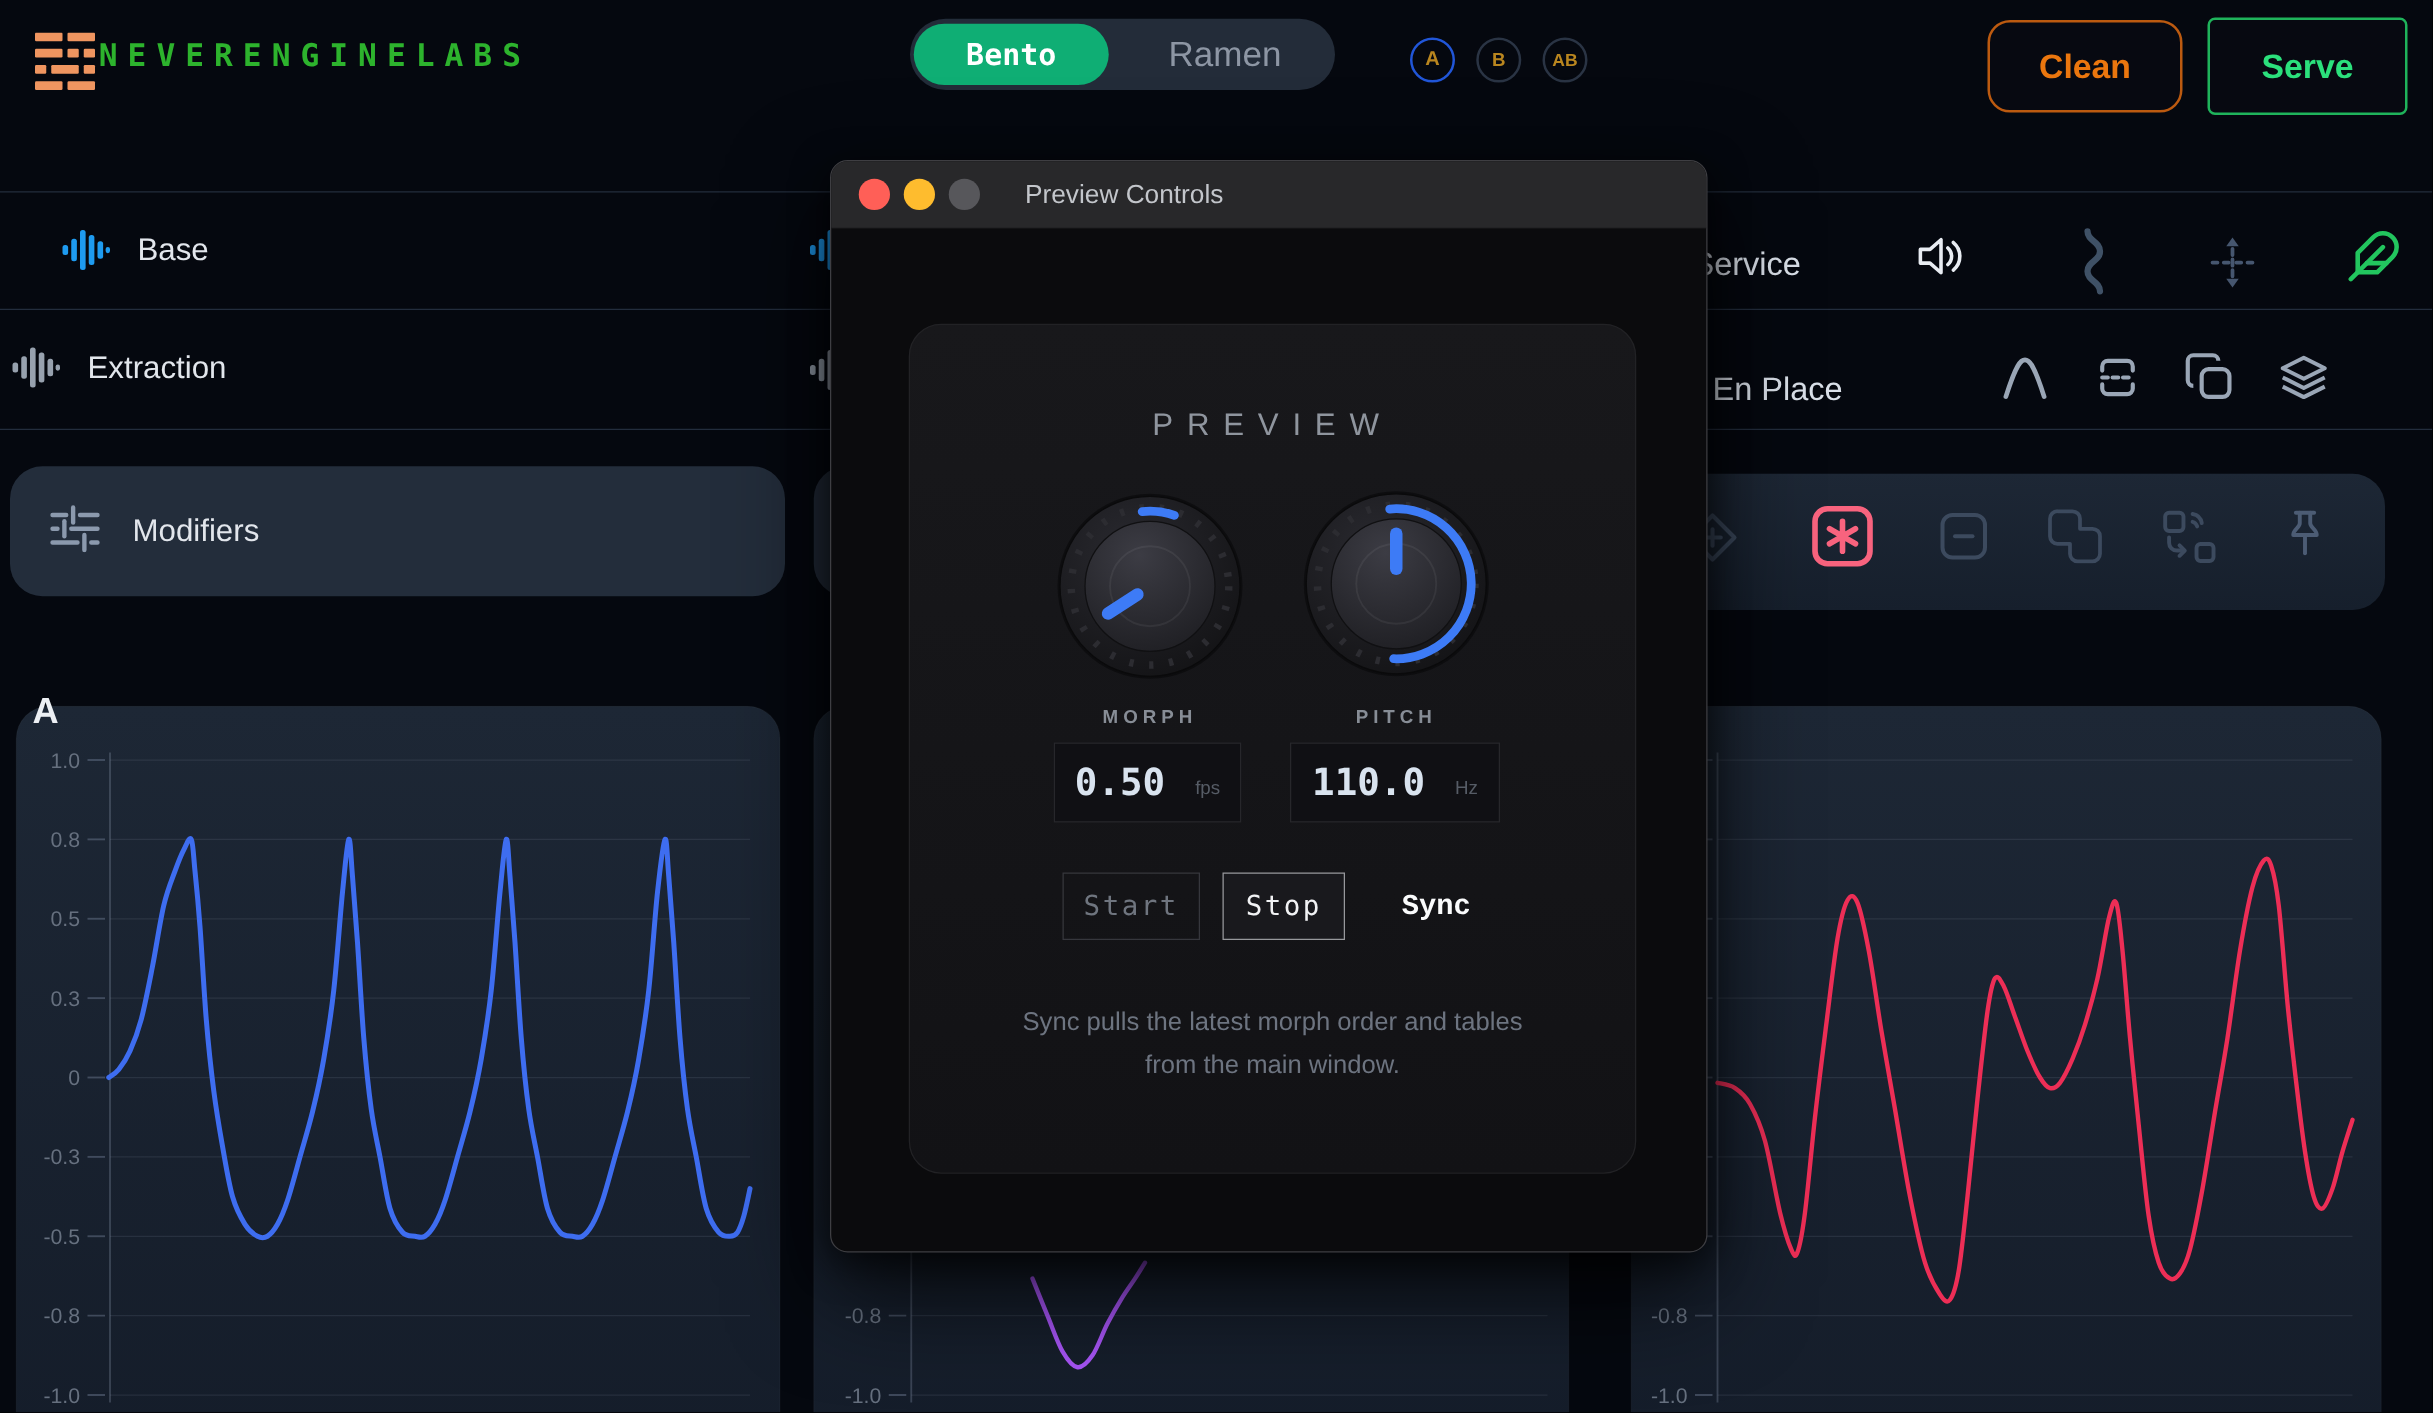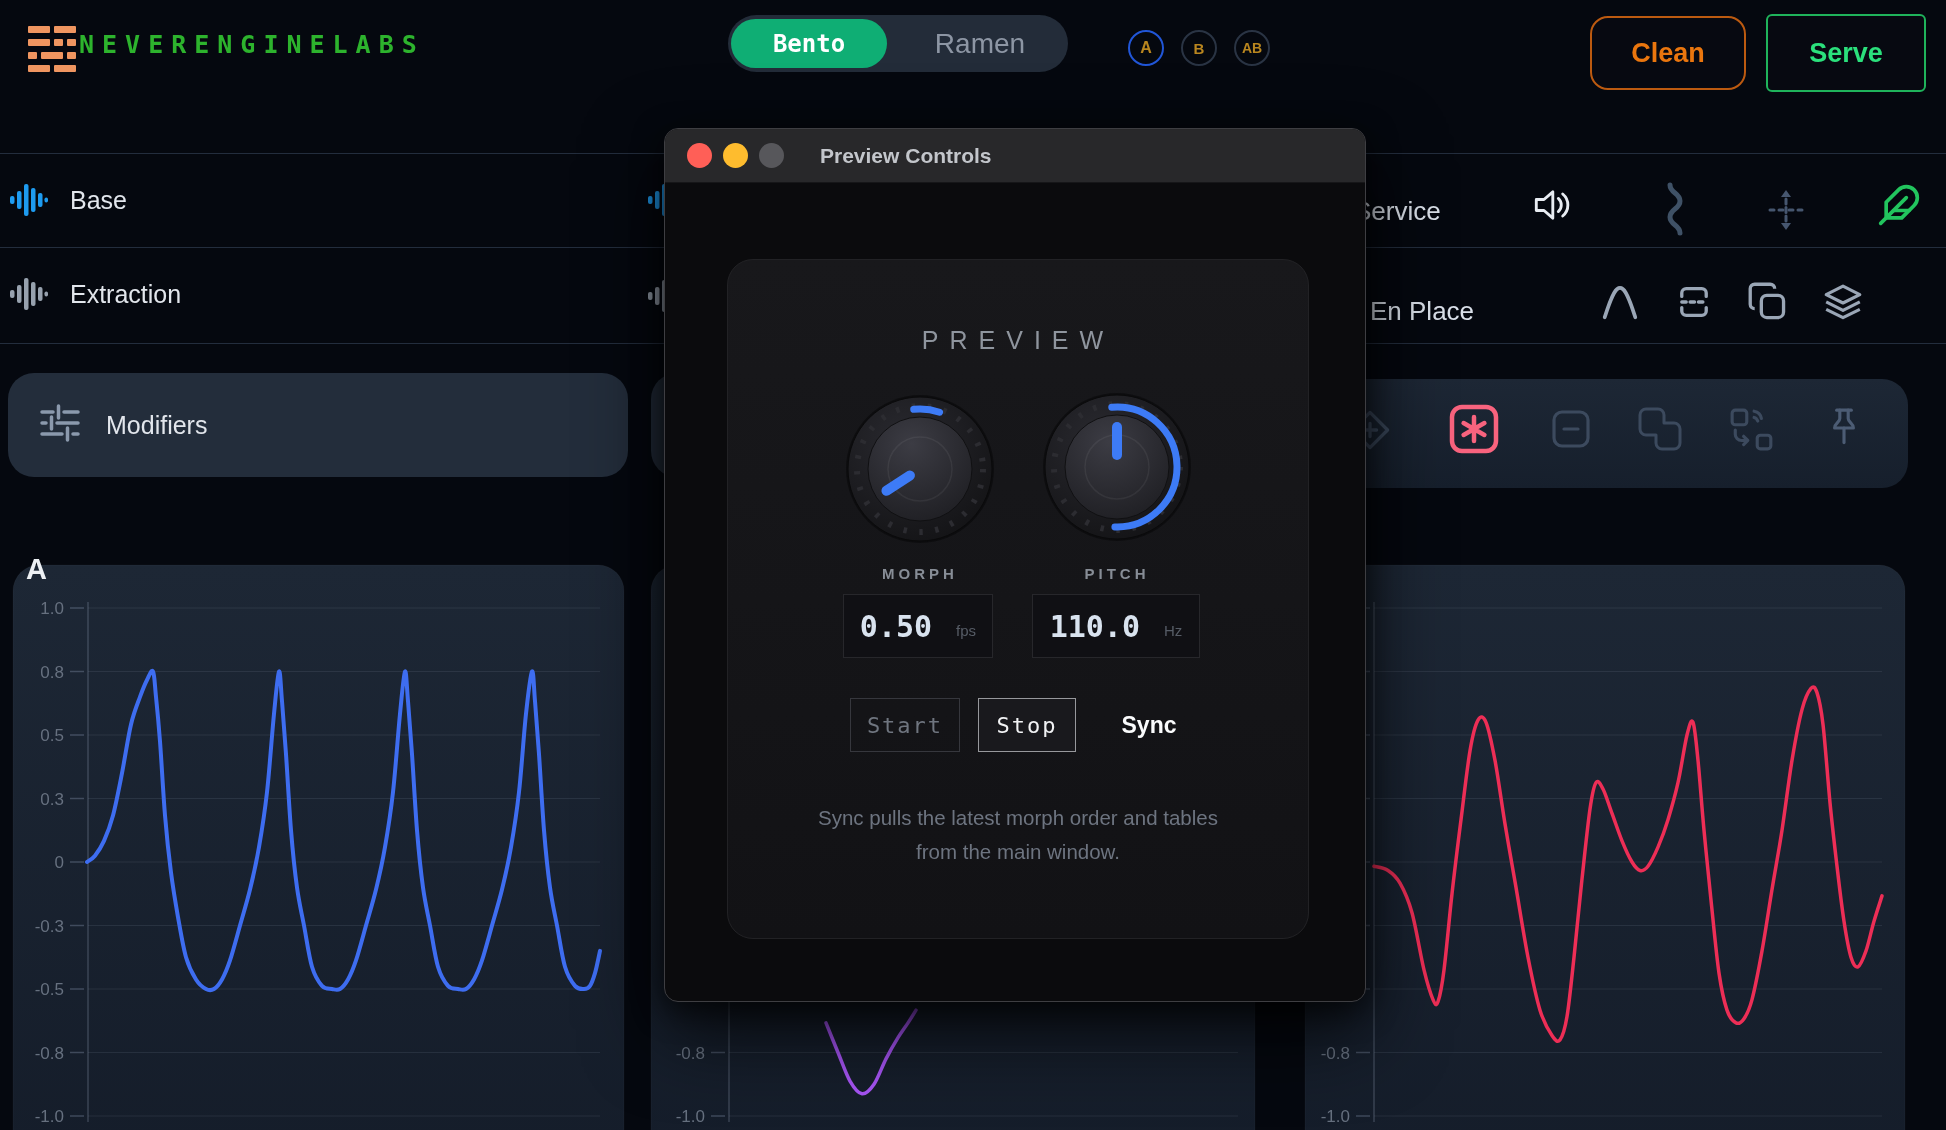--- a/index.html
+++ b/index.html
@@ -29,21 +29,21 @@
          border:2px solid #bc5a10;border-radius:18px;color:#ea760e;font-weight:bold;font-size:27px;
          display:flex;align-items:center;justify-content:center;}
   .btn-serve{left:1766px;top:14px;width:160px;height:78px;z-index:3;background:rgba(10,13,20,.4);
          border:2px solid #1fb35b;border-radius:6px;color:#2be07c;font-weight:bold;font-size:27px;
          display:flex;align-items:center;justify-content:center;}
 
   
   .siderow{left:0;z-index:2;display:flex;align-items:center;height:94px;width:630px;}
   .siderow .ic{margin-left:8px;width:40px;display:flex;justify-content:center;}
   .siderow .lbl{margin-left:22px;font-size:25px;color:#e2e6ec;}
-  .row-base{top:153px;}
+  .row-base{top:153px;padding-left:40px;}
   .row-extr{top:247px;}
   .modbox{left:8px;top:373px;width:620px;height:104px;background:#232d3b;border-radius:26px;
           z-index:2;display:flex;align-items:center;}
   .modbox .ic{margin-left:30px;}
   .modbox .lbl{margin-left:24px;font-size:25px;color:#e2e6ec;}
 
   
   .mid-ic1{left:646px;top:180px;z-index:2;}
   .mid-ic2{left:646px;top:276px;z-index:2;}
   .mid-modbox{left:651px;top:373px;width:80px;height:104px;background:#232d3b;
@@ -59,42 +59,42 @@
   .chart-label-a{left:26px;top:553px;z-index:3;font-weight:bold;font-size:29px;color:#edf0f4;}
 
   
   .modal{left:664px;top:128px;width:702px;height:874px;z-index:10;background:#0b0b0d;
          border:1px solid #3e3e42;border-radius:14px;
          box-shadow:0 30px 80px rgba(0,0,0,.75),0 8px 30px rgba(0,0,0,.6);}
   .titlebar{position:absolute;left:0;top:0;width:100%;height:54px;background:#28282a;
          border-radius:13px 13px 0 0;border-bottom:1px solid #161618;display:flex;align-items:center;}
   .tl{width:25px;height:25px;border-radius:50%;margin-left:11px;}
   .tl:first-child{margin-left:22px;}
-  .mtitle{margin-left:36px;font-weight:bold;font-size:21px;color:#c3c6cb;text-align:center;}
+  .mtitle{margin-left:36px;font-weight:normal;font-size:21px;color:#c3c6cb;text-align:center;}
   .panel{position:absolute;left:62px;top:130px;width:582px;height:680px;border-radius:26px;
          background:linear-gradient(180deg,#18181b,#121215);border:1px solid #222225;}
   .preview-h{position:absolute;left:0;top:66px;width:100%;text-align:center;
          font-size:25px;letter-spacing:11px;color:#8f959e;font-weight:500;}
   .knob{position:absolute;width:170px;height:170px;}
   .knob-morph{left:107px;top:124px;}
   .knob-pitch{left:304px;top:122px;}
   .klabel{position:absolute;width:170px;text-align:center;top:305px;
          font-weight:bold;font-size:15px;letter-spacing:4px;color:#878d96;}
   .kl-morph{left:107px;} .kl-pitch{left:304px;}
   .vbox{position:absolute;top:334px;height:64px;background:#101014;border:1px solid #27272b;
         display:flex;align-items:center;justify-content:center;}
   .vb-morph{left:115px;width:150px;} .vb-pitch{left:304px;width:168px;}
   .vbox .val{font-family:"DejaVu Sans Mono",monospace;font-weight:bold;font-size:30px;color:#d9e3ef;}
   .vbox .unit{font-size:15px;color:#565c66;margin-left:24px;margin-top:8px;}
   .pbtn{position:absolute;top:438px;height:54px;background:transparent;border:1.5px solid #36373d;
         font-family:"DejaVu Sans Mono",monospace;font-size:22px;letter-spacing:2px;color:#6f757f;
         display:flex;align-items:center;justify-content:center;}
   .pb-start{left:122px;width:110px;}
   .pb-stop{left:250px;width:98px;border-color:#97989c;background:#19191d;color:#f1f2f4;}
-  .pb-sync{left:376px;width:90px;border:none;font-family:Liberation Sans, sans-serif;
+  .pb-sync{left:376px;width:90px;border:none;font-family:Liberation Mono, monospace;
            font-weight:bold;font-size:23px;letter-spacing:0;color:#fafbfc;}
   .help{position:absolute;width:100%;text-align:center;font-size:20.5px;color:#6d7480;}
   .help1{top:546px;} .help2{top:580px;}
 
   svg text{font-family:"Liberation Sans",sans-serif;}
 </style>
 </head>
 <body>
 
 <div class="stage">

